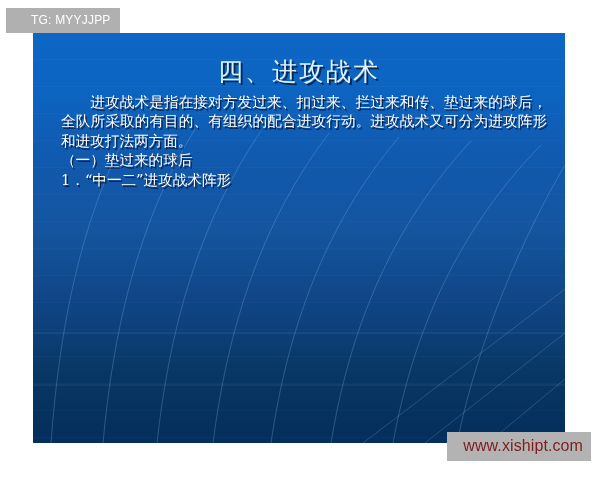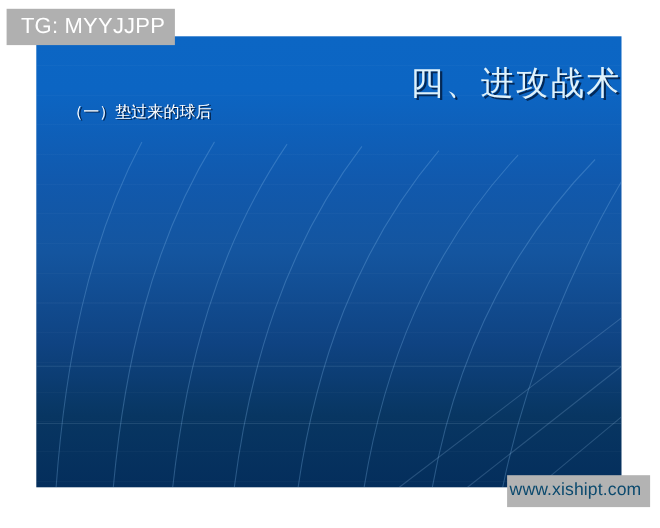--- a/index.html
+++ b/index.html
@@ -53,23 +53,23 @@
     inset: 0;
     pointer-events: none;
   }
 
   
   #slide-title {
     position: absolute;
     left: 0;
     right: 0;
     top: 22px;
-    text-align: right;
+    text-align: center;
     font-family: "DejaVu Serif", "Liberation Serif", serif;
-    font-size: 30px;
+    font-size: 25px;
     letter-spacing: 2px;
     color: #dff2fb;
     text-shadow: 2px 2px 0 rgba(0,20,50,0.75);
     white-space: nowrap;
   }
 
   
   #slide-body {
     position: absolute;
     left: 28px;
@@ -93,36 +93,36 @@
   }
 
   
   #tg-badge {
     position: absolute;
     left: 6px;
     top: 8px;
     background: #b0b0b0;
     color: #ffffff;
     font-family: "Liberation Sans", sans-serif;
-    font-size: 20px;
+    font-size: 12px;
     line-height: 1;
-    padding: 6px 9px 7px 13px;
+    padding: 6px 9px 7px 25px;
     letter-spacing: 0.2px;
     white-space: nowrap;
   }
   #site-watermark {
     position: absolute;
     right: 9px;
     bottom: 19px;
     background: #b3b3b3;
-    color: #0c4a6e;
+    color: #7f1d1d;
     font-family: "Liberation Sans", sans-serif;
     font-size: 16px;
     line-height: 1;
-    padding: 6px 8px 7px 2px;
+    padding: 6px 8px 7px 16px;
     letter-spacing: 0.1px;
     white-space: nowrap;
   }
 </style>
 </head>
 <body>
 
 <div id="slide-canvas">
 
   <div id="slide-bands"></div>
@@ -145,20 +145,22 @@
     </g>
     <g fill="none" stroke="#bcd9f2" stroke-opacity="0.13" stroke-width="1">
       <path d="M 0 352 L 532 352"></path>
       <path d="M 0 300 L 532 300"></path>
     </g>
   </svg>
 
   <div id="slide-title">四、进攻战术</div>
 
   <div id="slide-body">
+    <p class="para">进攻战术是指在接对方发过来、扣过来、拦过来和传、垫过来的球后，全队所采取的有目的、有组织的配合进攻行动。进攻战术又可分为进攻阵形和进攻打法两方面。</p>
     <p class="heading-line">（一）垫过来的球后</p>
+    <p class="heading-line">1．“中一二”进攻战术阵形</p>
   </div>
 
 </div>
 
 <div id="tg-badge">TG: MYYJJPP</div>
 
 <div id="site-watermark">www.xishipt.com</div>
 
 </body></html>

